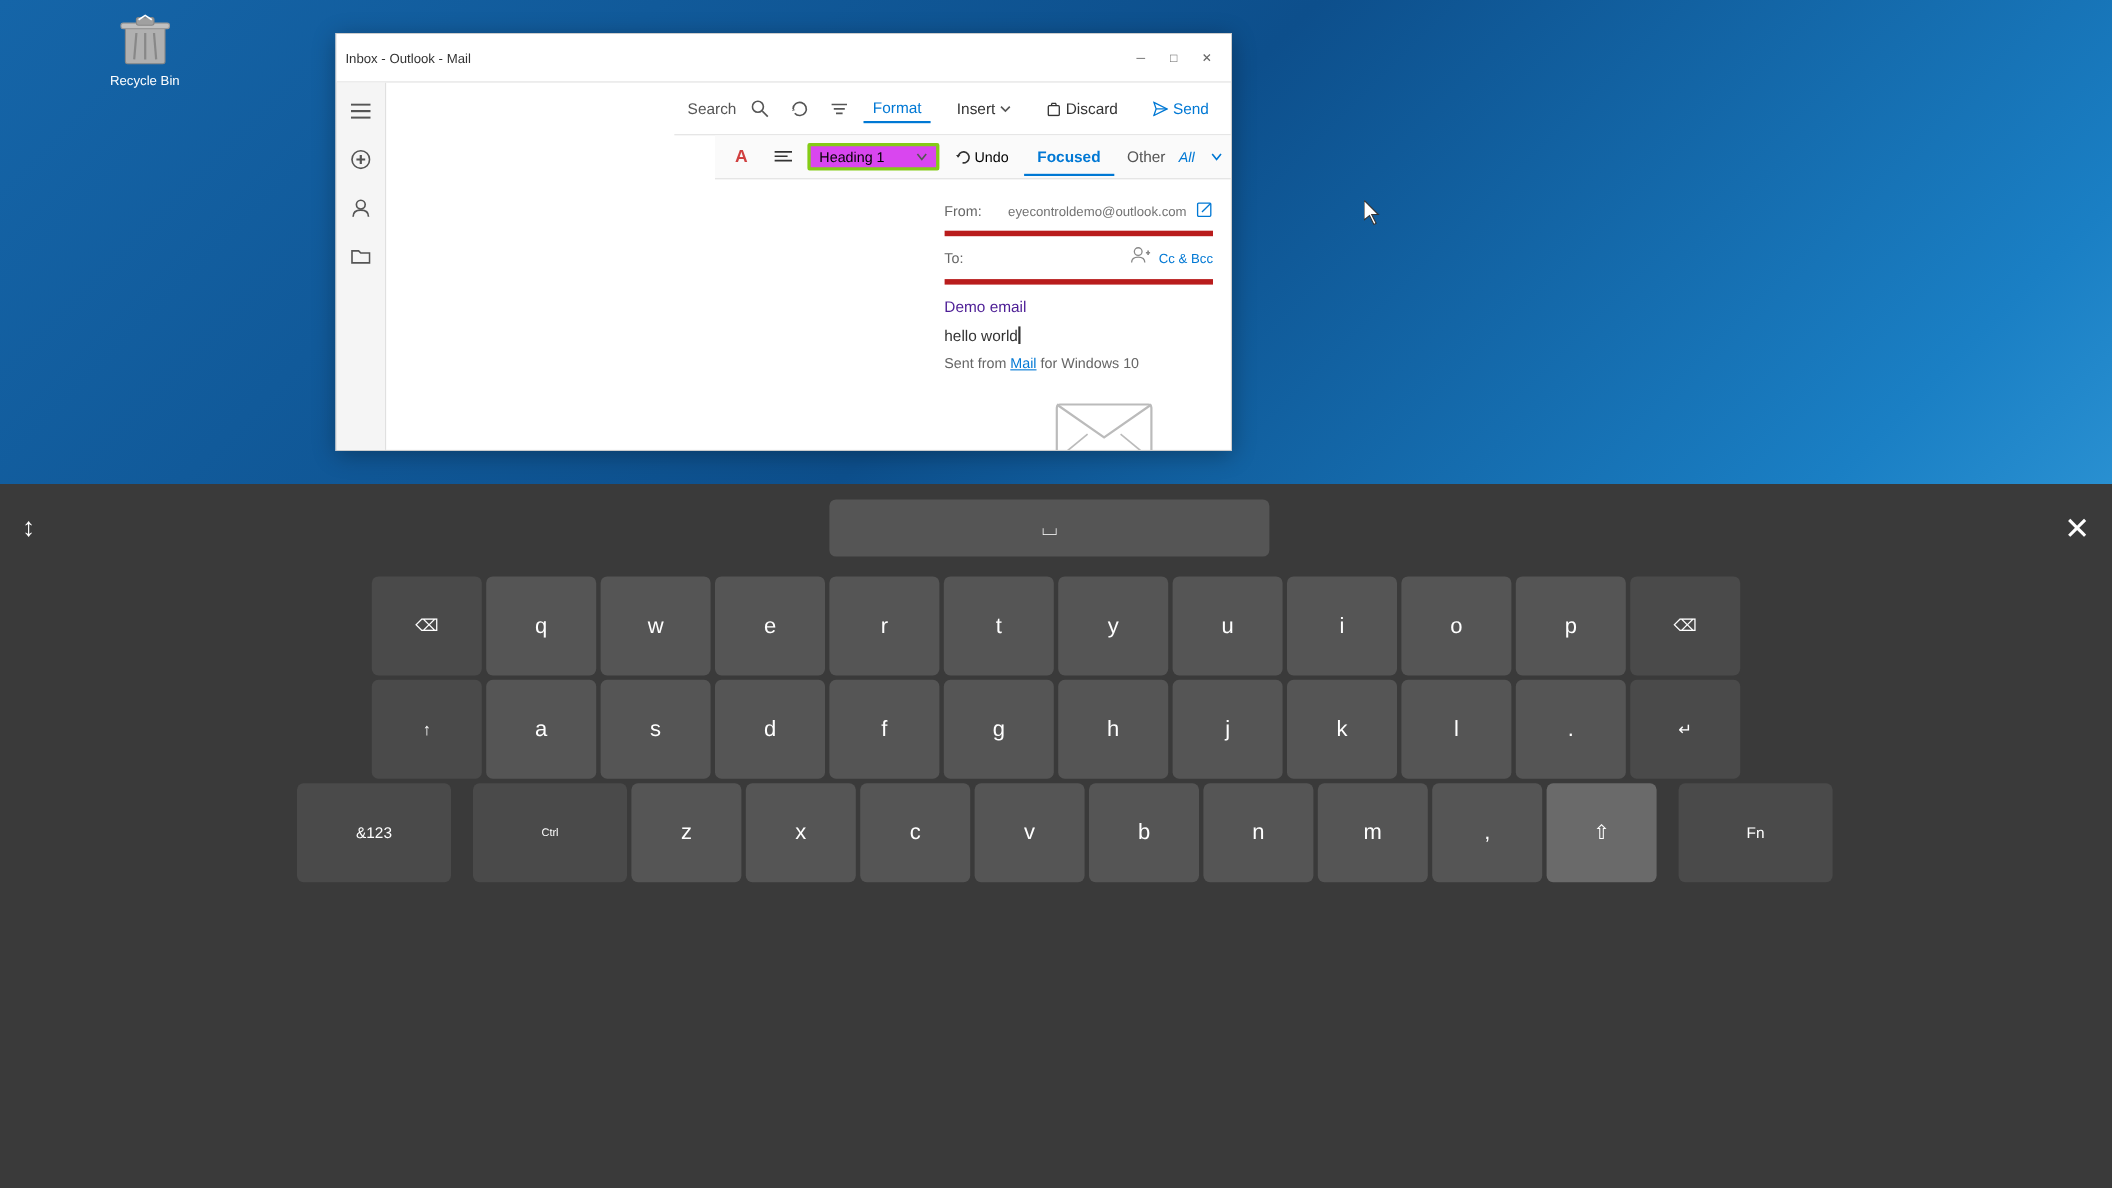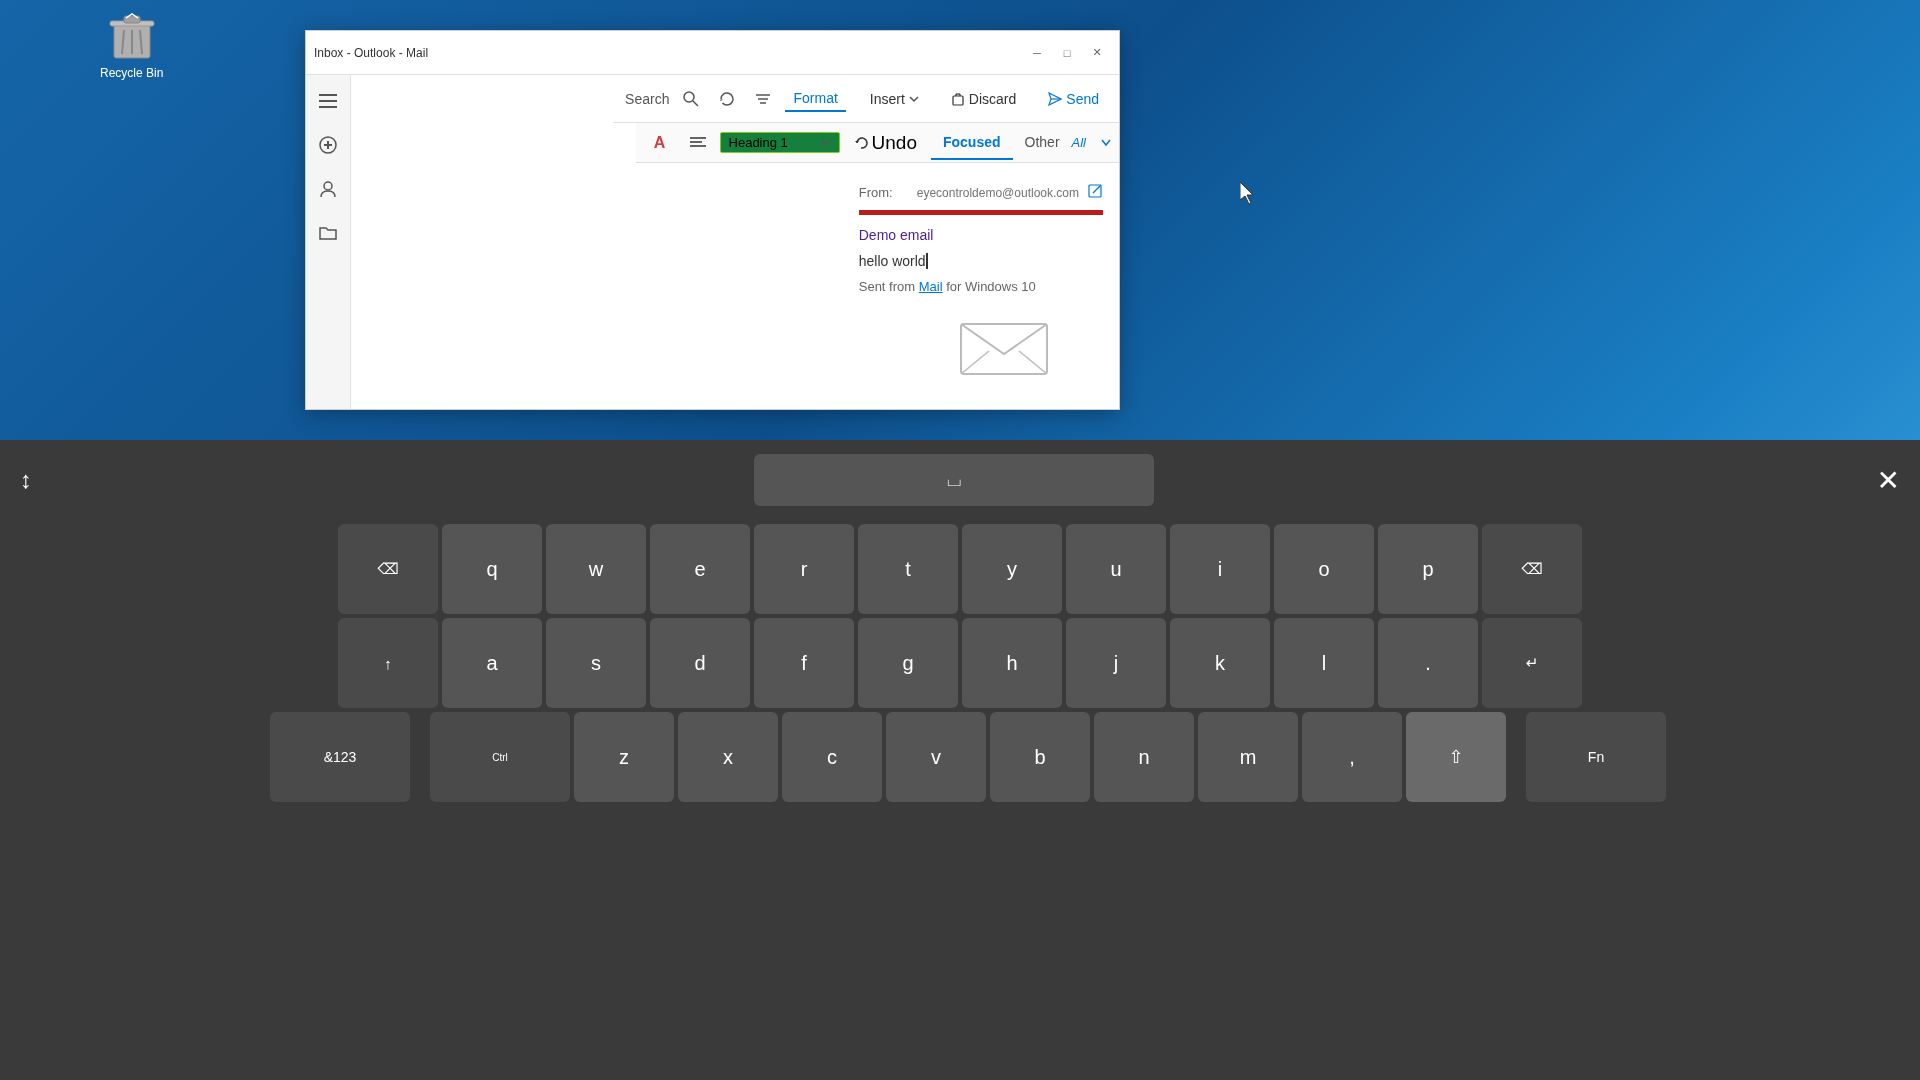--- a/index.html
+++ b/index.html
@@ -185,34 +185,34 @@
       justify-content: center;
       cursor: pointer;
       border: none;
       background: transparent;
       font-size: 14px;
       color: #333;
     }
     .heading-select {
       display: flex;
       align-items: center;
-      border: 1px solid #84cc16;
+      border: 3px solid #84cc16;
       border-radius: 2px;
       padding: 2px 8px;
       font-size: 13px;
       cursor: pointer;
-      background: #15803d;
+      background: #d946ef;
       gap: 8px;
       min-width: 120px;
     }
     .undo-btn {
       display: flex;
       align-items: center;
       gap: 4px;
-      font-size: 19px;
+      font-size: 13px;
       cursor: pointer;
       padding: 4px 8px;
       border: none;
       background: transparent;
     }
 
     
     .compose-area {
       flex: 1;
       padding: 12px 16px;
@@ -556,20 +556,33 @@
           <span class="field-label">From:</span>
           <span class="field-value">eyecontroldemo@outlook.com</span>
           <span class="edit-icon">
             <svg width="16" height="16" viewBox="0 0 16 16">
               <rect x="2" y="2" width="12" height="12" rx="1" stroke="#0078d4" stroke-width="1.2" fill="none"></rect>
               <line x1="6" y1="10" x2="14" y2="2" stroke="#0078d4" stroke-width="1.2"></line>
             </svg>
           </span>
         </div>
 
+        <div class="compose-field">
+          <span class="field-label">To:</span>
+          <span class="field-value"></span>
+          <span class="people-icon">
+            <svg width="18" height="18" viewBox="0 0 18 18">
+              <circle cx="7" cy="6" r="3.5" stroke="#888" stroke-width="1.2" fill="none"></circle>
+              <path d="M1 16c0-3.3 2.7-5 6-5s6 1.7 6 5" stroke="#888" stroke-width="1.2" fill="none"></path>
+              <line x1="14" y1="7" x2="18" y2="7" stroke="#888" stroke-width="1.5"></line>
+              <line x1="16" y1="5" x2="16" y2="9" stroke="#888" stroke-width="1.5"></line>
+            </svg>
+          </span>
+          <span class="cc-bcc-btn">Cc &amp; Bcc</span>
+        </div>
 
         <div class="compose-body">
           <div class="body-subject">Demo email</div>
           <div class="body-text">
             <span>hello world</span><span class="cursor-blink"></span>
           </div>
           <div class="body-signature">
             <span>Sent from</span>
             <span class="field-link">Mail</span>
             <span> for Windows 10</span>

